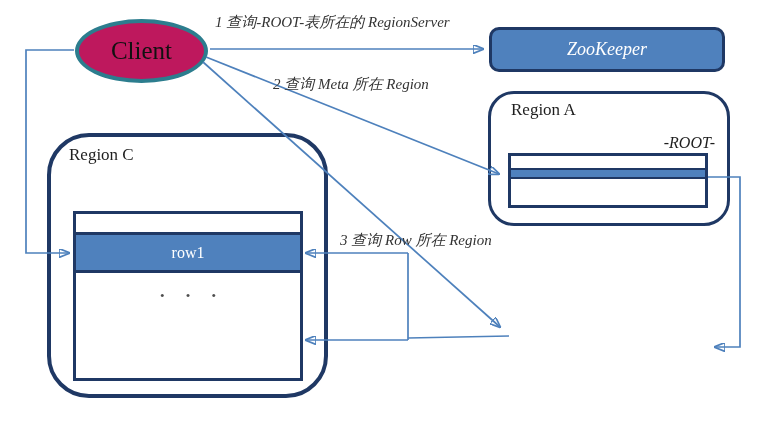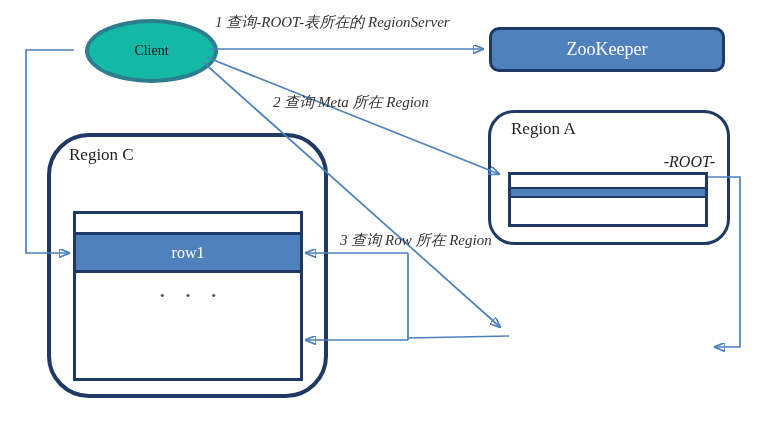--- a/index.html
+++ b/index.html
@@ -3,38 +3,38 @@
 <meta charset="utf-8">
 <style>
   html,body{margin:0;padding:0;background:#fff;}
   #canvas{
     position:relative;width:763px;height:426px;background:#ffffff;overflow:hidden;
     font-family:"Liberation Serif","DejaVu Serif",serif;color:#262626;
   }
   .abs{position:absolute;}
   
   #client{
-    left:85px;top:19px;width:133px;height:64px;border-radius:50%;
-    background:#14b8a6;border:4px solid #2C7D8E;box-sizing:border-box;
+    left:75px;top:19px;width:133px;height:64px;border-radius:50%;
+    background:#be185d;border:4px solid #2C7D8E;box-sizing:border-box;
     display:flex;align-items:center;justify-content:center;
-    font-size:14px;color:#111;z-index:3;
+    font-size:25px;color:#111;z-index:3;
   }
   
   #zookeeper{
     left:489px;top:27px;width:236px;height:45px;border-radius:10px;
     background:#4F81BD;border:3px solid #1F3864;box-sizing:border-box;
     display:flex;align-items:center;justify-content:center;
-    font-size:18px;color:#ffffff;z-index:3;
+    font-size:18px;color:#ffffff;z-index:3;font-style:italic;
   }
   
   .region{
     border:3px solid #1F3864;border-radius:26px;box-sizing:border-box;
     background:#ffffff;z-index:2;
   }
-  #regionA{left:488px;top:110px;width:242px;height:135px;}
+  #regionA{left:488px;top:91px;width:242px;height:135px;}
   #regionB{left:488px;top:252px;width:242px;height:156px;}
   #regionC{left:47px;top:133px;width:281px;height:265px;border-width:4px;border-radius:42px;}
   .region-title{position:absolute;font-size:17px;color:#1e1e1e;white-space:nowrap;}
   #regionA .region-title,#regionB .region-title{left:20px;top:6px;}
   #regionC .region-title{left:18px;top:8px;}
   .tbl-label{position:absolute;font-size:16px;color:#1e1e1e;white-space:nowrap;font-style:italic;}
   #rootLabel{right:12px;top:40px;}
   #metaLabel{right:15px;top:30px;}
   
   .itable{position:absolute;border:3px solid #1F3864;background:#fff;box-sizing:border-box;padding-left:44px;}
@@ -58,21 +58,21 @@
   #dotsRow{
     position:absolute;left:0;right:0;top:62px;height:40px;
     display:flex;align-items:center;justify-content:center;
     font-size:13px;letter-spacing:9px;color:#4d4d4d;text-indent:9px;
   }
   
   .step-label{
     position:absolute;font-size:15px;color:#333333;white-space:nowrap;z-index:12;font-style:italic;
   }
   #label1{left:215px;top:13px;}
-  #label2{left:273px;top:93px;}
+  #label2{left:273px;top:75px;}
   #label3{left:340px;top:231px;}
   #label4{left:35px;top:102px;}
   
   #wires{position:absolute;left:0;top:0;width:763px;height:426px;z-index:10;pointer-events:none;}
   #wires path{stroke:#4E81BC;stroke-width:1.7;fill:none;}
 </style>
 </head>
 <body>
 
 <div id="canvas">

